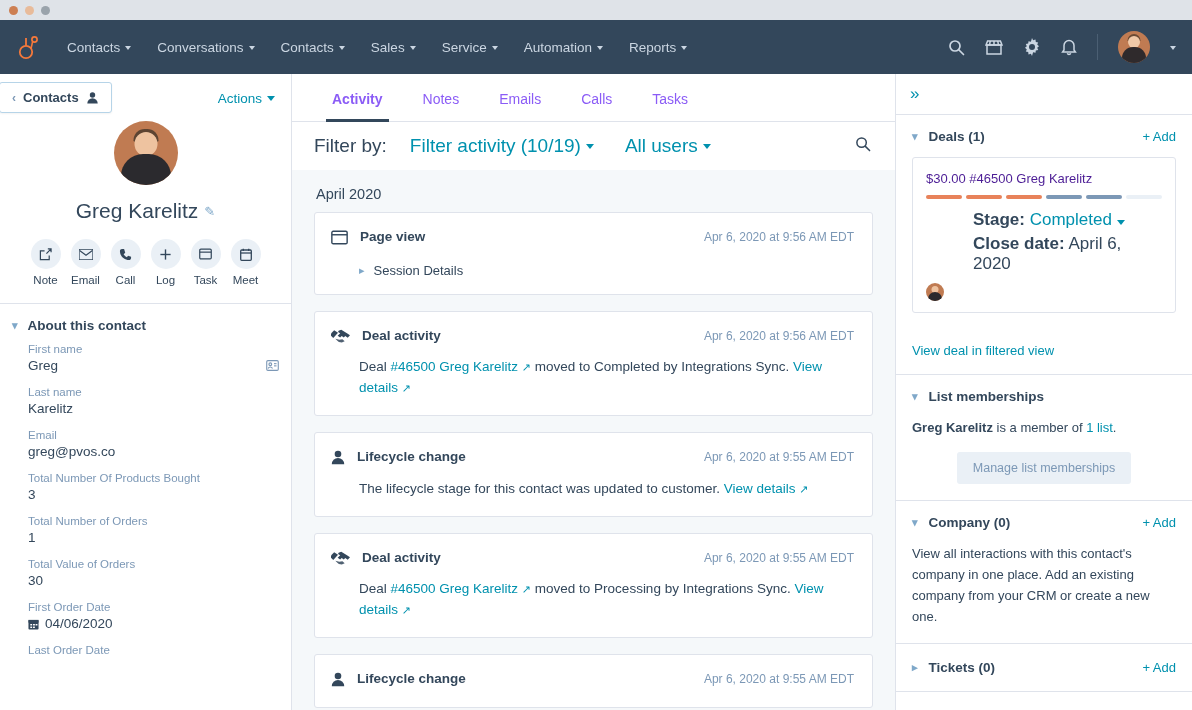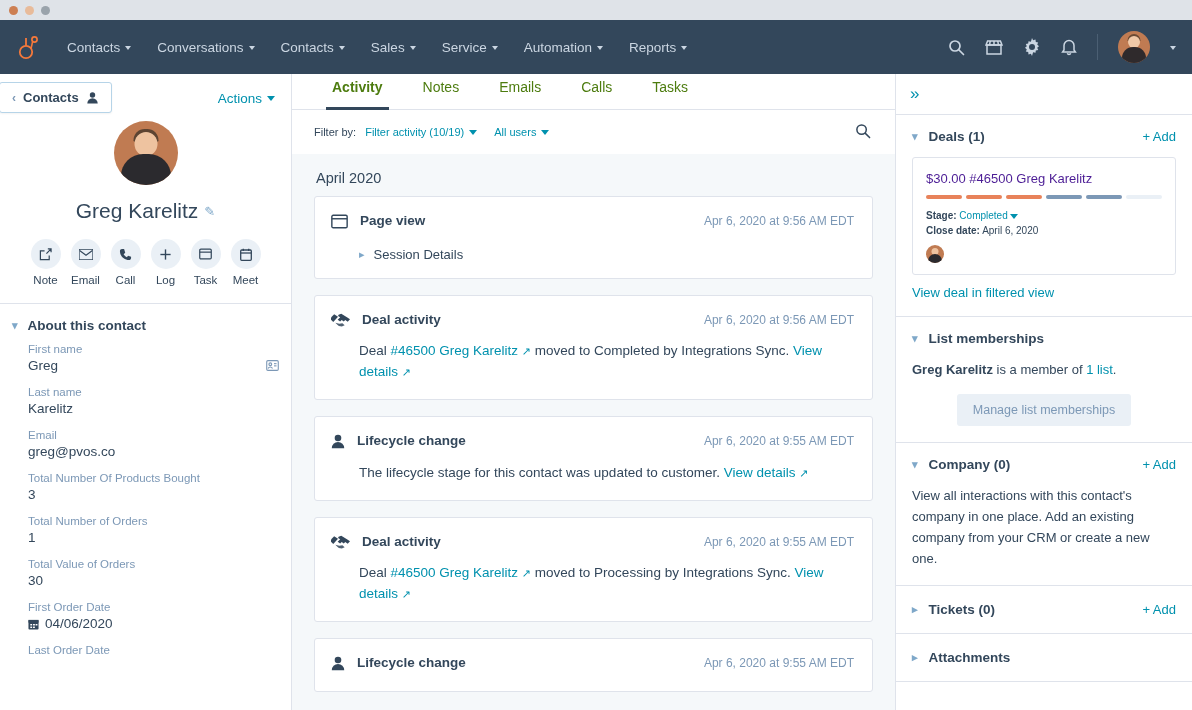--- a/index.html
+++ b/index.html
@@ -111,31 +111,31 @@
   .prop-value { font-size: 13.5px; color: #33475b; display:flex; align-items:center; gap:6px; }
   .card-icon { position: absolute; right: -4px; top: 14px; color:#7c98b6; }
 
   
   .middle { flex: 1; background: #f5f8fa; display: flex; flex-direction: column; overflow: hidden; }
   .tabs {
     background: #fff; display: flex; padding: 0 0 0 20px; gap: 0;
     border-bottom: 1px solid #dfe3eb; position: relative;
   }
   .tab {
-    padding: 5px 20px 14px; font-size: 14px; color: #4d7c0f; cursor: pointer;
+    padding: 17px 20px 14px; font-size: 14px; color: #8b5cf6; cursor: pointer;
     position: relative;
   }
   .tab.active { font-weight: 700; }
   .tab.active::after {
     content:''; position:absolute; left: 14px; right: 14px; bottom: -1px;
     height: 3px; background: #33475b;
   }
   .filterbar {
-    background: #fff; display: flex; align-items: center; gap: 9px;
-    padding: 13px 24px 13px 22px; font-size: 11px; color: #33475b; text-align: center;
+    background: #fff; display: flex; align-items: center; gap: 23px;
+    padding: 13px 24px 13px 22px; font-size: 19px; color: #33475b; text-align: center;
   }
   .flink { color: #0091ae; display:inline-flex; align-items:center; gap:5px; cursor:pointer; }
   .search-ic { margin-left: auto; color:#33475b; cursor:pointer; }
 
   .feed { flex: 1; overflow: hidden; padding: 0 22px; }
   .month { font-size: 14.5px; color: #33475b; padding: 16px 0 10px 2px; }
   .card {
     background: #fff; border: 1px solid #dfe3eb; border-radius: 3px;
     padding: 16px 18px 16px 16px; margin-bottom: 16px;
   }
@@ -165,29 +165,29 @@
     font-weight: 700; color: #33475b;
   }
   .r-add { margin-left: auto; color: #0091ae; font-size: 13px; font-weight: 400; cursor: pointer; }
   .deal-card {
     border: 1px solid #dfe3eb; border-radius: 3px; padding: 13px 13px 11px;
     margin-top: 13px;
   }
   .deal-title { font-size: 13px; color: #4c1d95; cursor:pointer; }
   .stage-bar { display: flex; gap: 4px; margin: 9px 0 11px; }
   .seg { height: 4px; flex: 1; border-radius: 2px; }
-  .deal-line { font-size: 10px; color: #33475b; margin-bottom: 4px; }
+  .deal-line { font-size: 17px; color: #33475b; margin-bottom: 4px; margin-left: 47px; }
   .deal-line b { font-weight: 700; }
   .deal-av {
     width: 18px; height: 18px; border-radius: 50%; background: #c07b52;
     margin-top: 9px; overflow: hidden; position: relative;
   }
   .deal-av .av-head { top:3px; width:7px; height:7px; border-radius:50%; background:#eec3a0; }
   .deal-av .av-body { top:9px; width:14px; height:10px; border-radius:7px 7px 0 0; background:#2b2a2e; }
-  .view-link { display:block; font-size: 13px; color: #0091ae; margin-top: 10px; cursor:pointer; }
+  .view-link { display:block; font-size: 13px; color: #0091ae; margin-top: 30px; cursor:pointer; }
   .r-text { font-size: 13px; color: #33475b; line-height: 1.62; margin-top: 13px; }
   .r-text b { font-weight: 700; }
   .manage-btn {
     display: block; margin: 14px auto 0; background: #eaf0f6; border: none;
     border-radius: 3px; color: #7c98b6; font-size: 12.5px; padding: 9px 16px;
     cursor: pointer; font-family: inherit;
   }
   .r-section.compact { padding: 16px 16px; }
 </style>
 </head>

